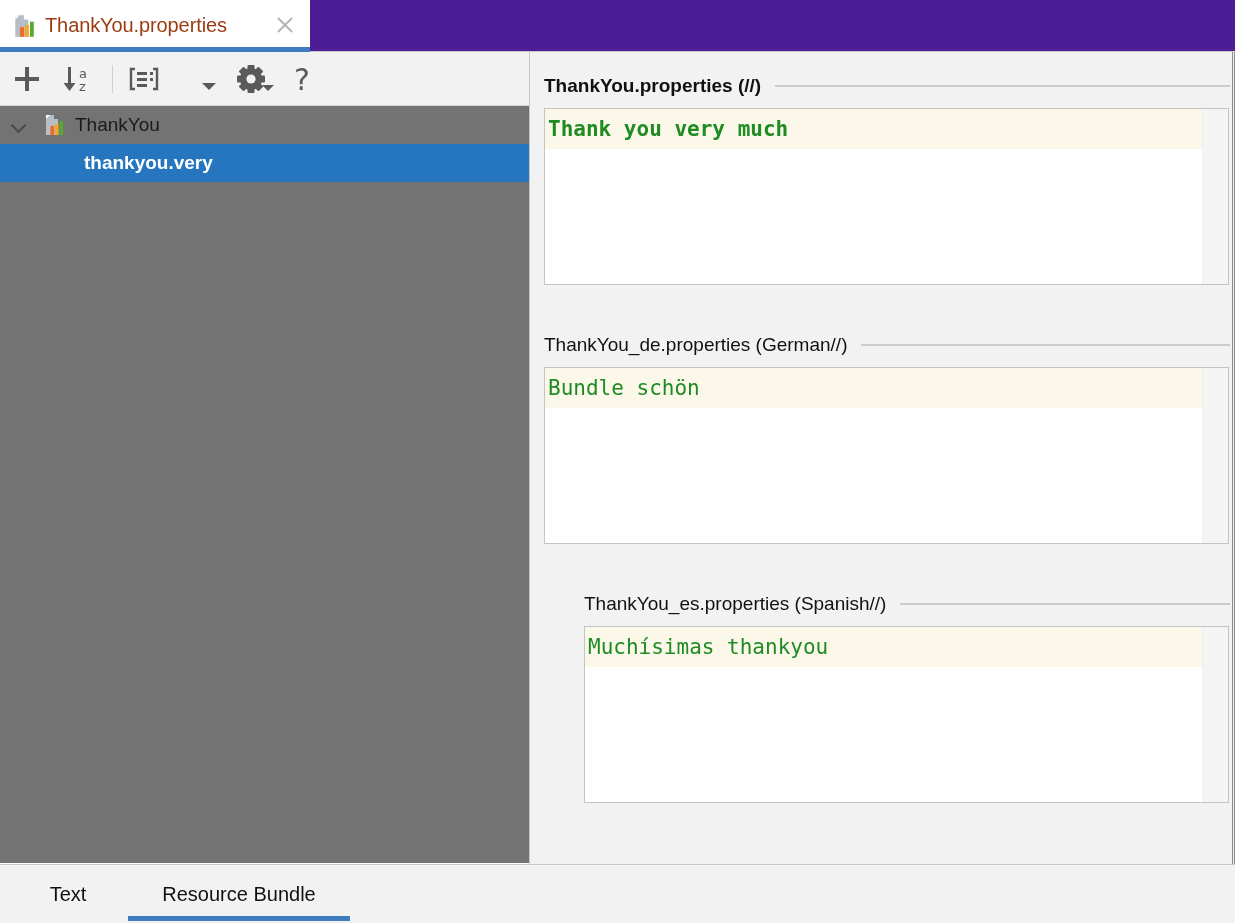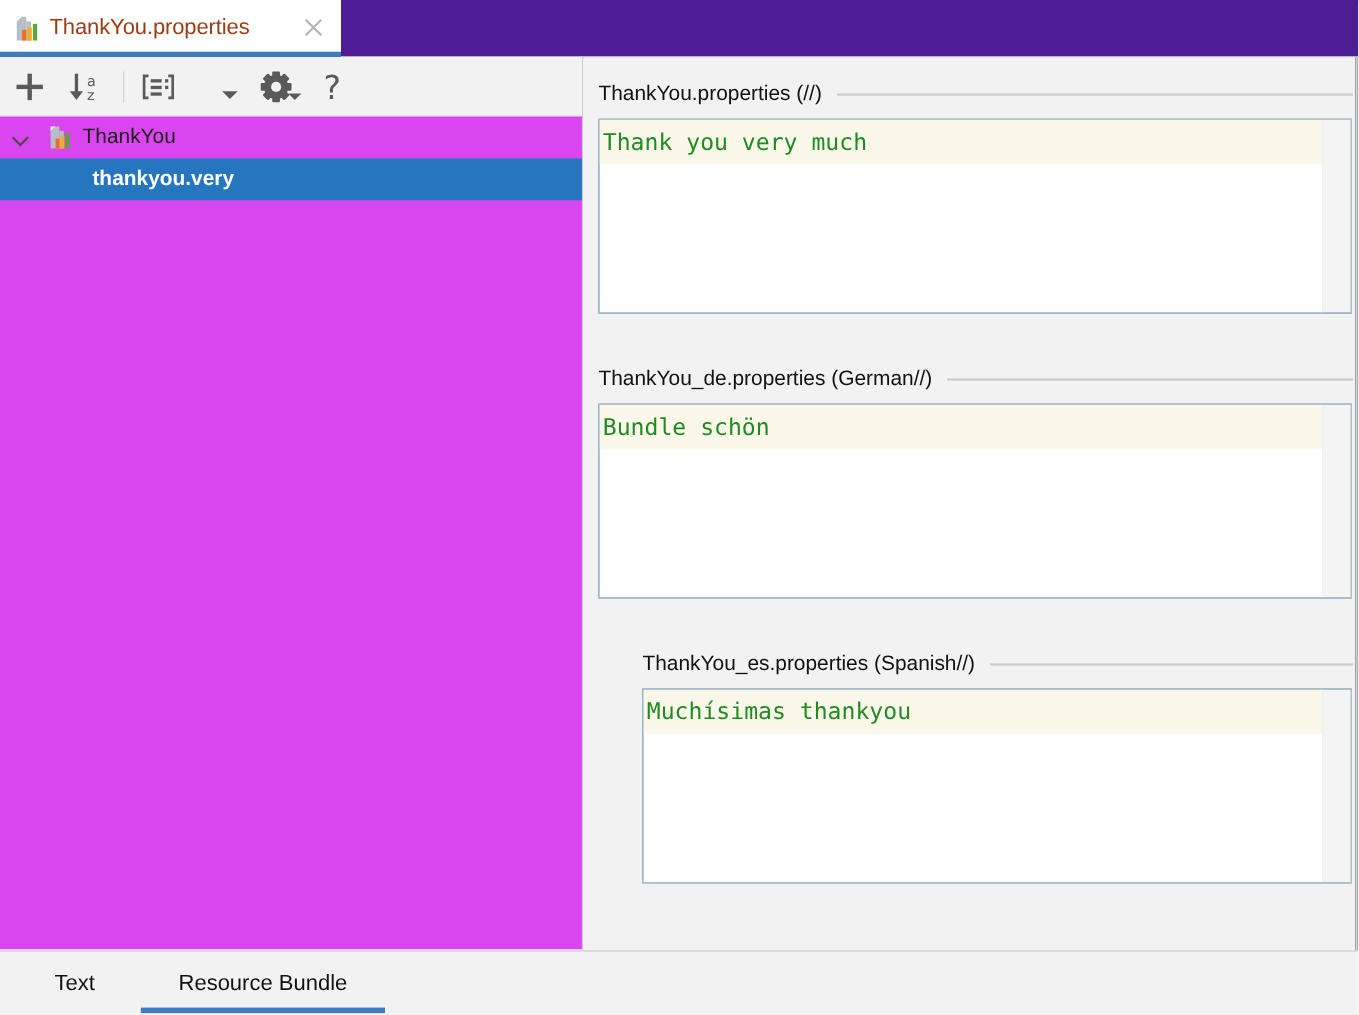--- a/index.html
+++ b/index.html
@@ -127,21 +127,21 @@
     border-left: 7px solid transparent;
     border-right: 7px solid transparent;
     border-top: 7px solid #5a5a5a;
     cursor: pointer;
   }
 
   
   .tree {
     position: relative;
     height: 757px;
-    background: #d946ef;
+    background: #737373;
   }
   .tree-row {
     position: relative;
     height: 38px;
     display: flex;
     align-items: center;
     cursor: default;
     white-space: nowrap;
   }
   .tree-row.selected {
@@ -388,21 +388,21 @@
         </div>
 
         <div class="tree-row selected">
           <span class="tree-label">thankyou.very</span>
         </div>
       </div>
     </div>
 
     <div class="right-pane">
 
-      <div class="section" style="margin-top:12px;">
+      <div class="section" style="margin-top:12px;font-weight:bold;">
         <div class="section-header">
           <span class="section-title">ThankYou.properties (//)</span>
           <span class="section-rule"></span>
         </div>
         <div class="editor-wrap">
           <div class="editor-text">
             <div class="editor-line">Thank you very much</div>
           </div>
           <div class="editor-gutter"></div>
         </div>

